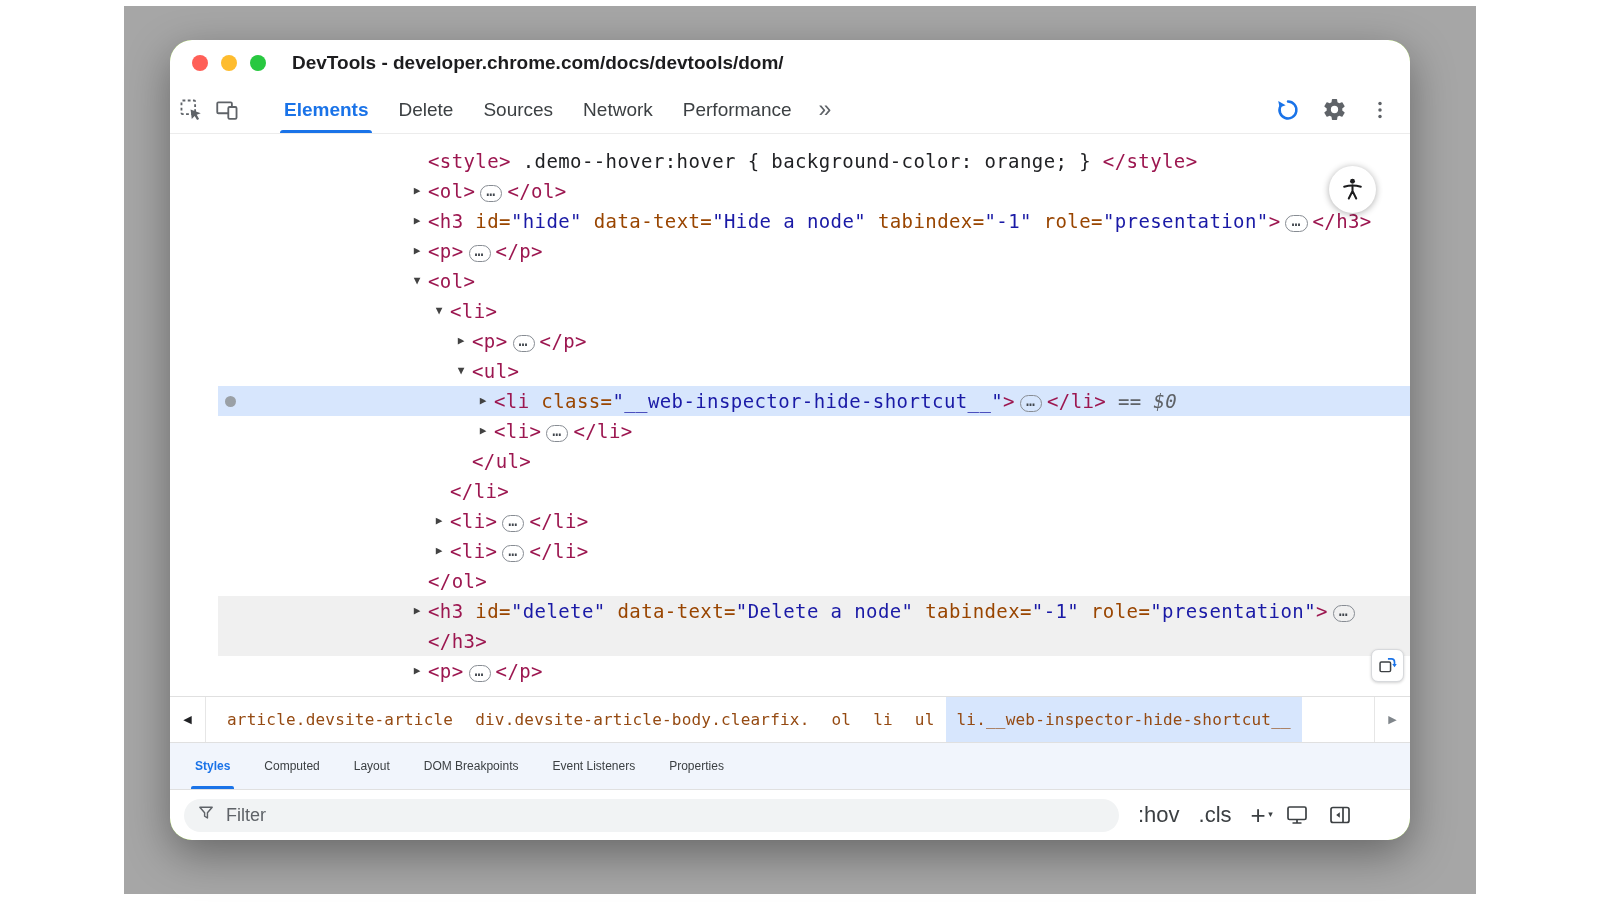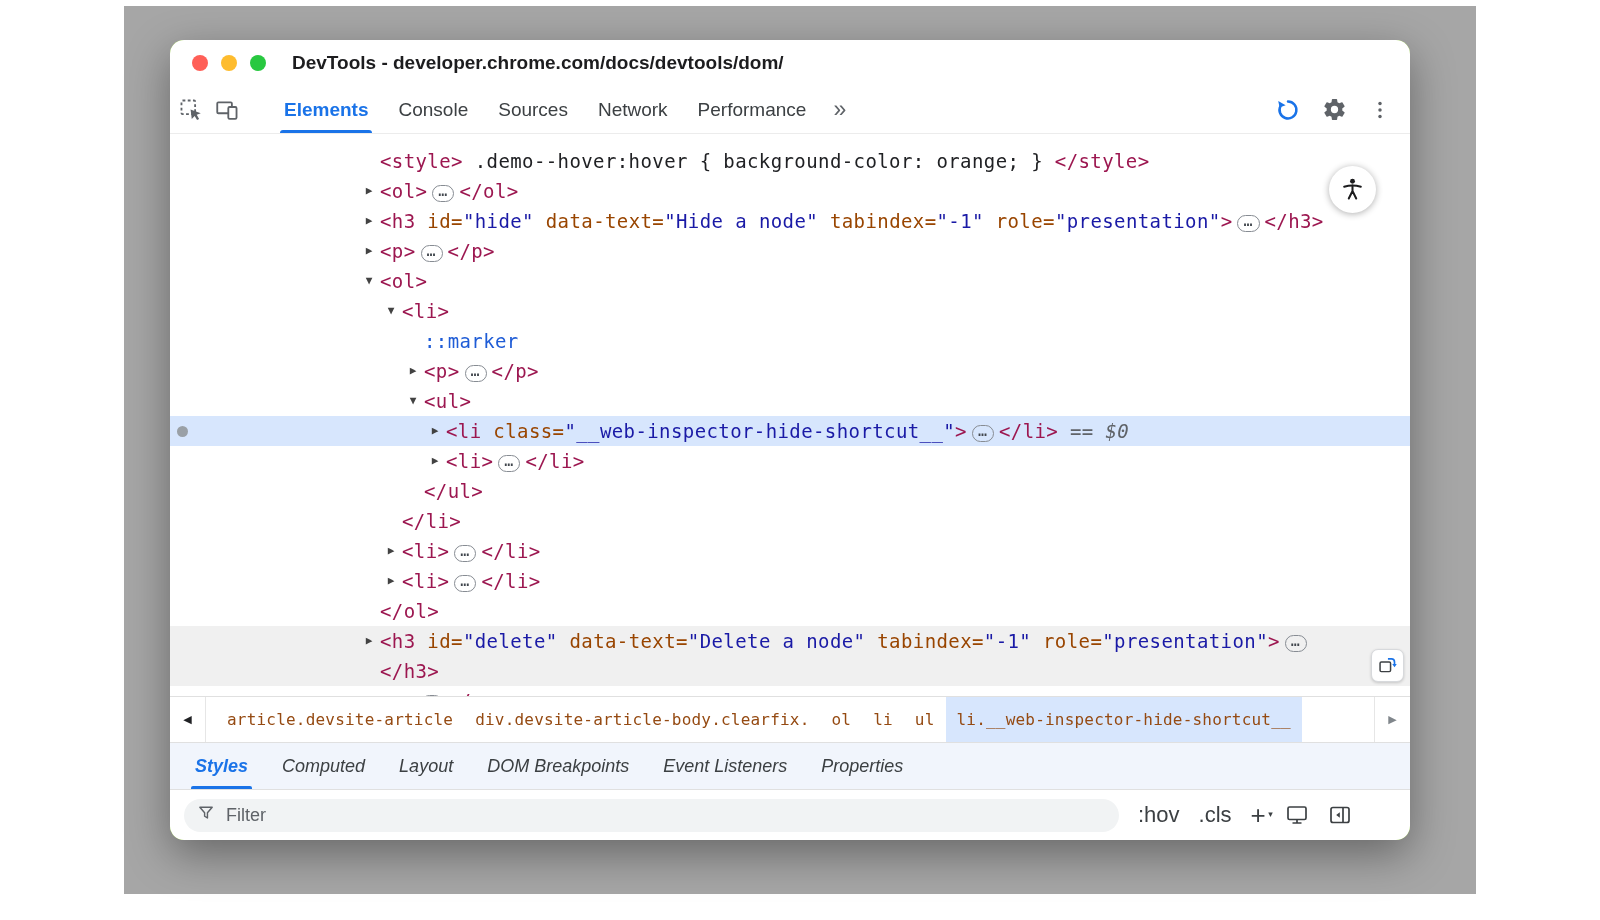--- a/index.html
+++ b/index.html
@@ -9,21 +9,21 @@
     -webkit-font-smoothing:antialiased;
   }
   :root{
     --accent:#1a73e8; --tag:#9c1750; --attr:#994500; --value:#1a1aa6;
     --pseudo:#1f5cd6; --hint:#5f6368; --selected-row-bg:#d7e6fd;
     --hover-row-bg:#f0f0f0; --breadcrumb-text:#954a12; --selected-crumb-bg:#d7e6fd;
   }
   .backdrop{position:absolute;left:124px;top:6px;width:1352px;height:888px;background:#a6a6a6;}
   .window{
     position:absolute;left:46px;top:34px;width:1240px;height:800px;background:#84cc16;
-    border-radius:14px;box-shadow:0 14px 44px rgba(0,0,0,.38);
+    border-radius:22px;box-shadow:0 14px 44px rgba(0,0,0,.38);
     display:flex;flex-direction:column;overflow:hidden;
   }
   
   .titlebar{height:46px;flex:none;display:flex;align-items:center;padding-left:22px;background:#fff;}
   .lights{display:flex;align-items:center;gap:13px;}
   .light{width:16px;height:16px;border-radius:50%;display:inline-block;}
   .light.red{background:#ff5f57;}
   .light.yellow{background:#febc2e;}
   .light.green{background:#28c840;}
   .title{margin-left:26px;font-size:19px;font-weight:bold;color:#1d1d1f;white-space:nowrap;}
@@ -32,21 +32,21 @@
   .icon-btn{border:none;background:none;padding:0;width:36px;display:flex;align-items:center;justify-content:center;}
   .main-tab-strip{display:flex;align-items:stretch;margin-left:24px;}
   .main-tab{display:flex;align-items:center;padding:0 15px;font-size:19px;color:#3c4043;position:relative;white-space:nowrap;}
   .main-tab.active{color:var(--accent);font-weight:600;}
   .main-tab.active::after{content:"";position:absolute;left:11px;right:11px;bottom:0;height:3px;background:var(--accent);border-radius:3px 3px 0 0;}
   .more-tabs{display:flex;align-items:center;padding:0 12px;font-size:23px;color:#5f6368;}
   .toolbar-right{margin-left:auto;display:flex;align-items:center;gap:10px;padding-right:12px;}
   
   .tree{flex:1;position:relative;overflow:hidden;background:#fff;
         font-family:"DejaVu Sans Mono",monospace;font-size:19px;letter-spacing:.4px;color:#202124;}
-  .tree-rows{padding-top:12px;}
+  .tree-rows{padding-top:12px;margin-left:48px;}
   .tree-row{position:relative;height:30px;line-height:30px;white-space:pre;}
   .tree-row.selected{background:var(--selected-row-bg);}
   .tree-row.hovered{background:var(--hover-row-bg);}
   .tree-arrow{position:absolute;top:0;width:16px;text-align:center;line-height:30px;font-size:11px;color:#424242;letter-spacing:0;}
   .gutter-dot{position:absolute;left:7px;top:10px;width:11px;height:11px;border-radius:50%;background:#9aa0a6;}
   .tk-tag{color:var(--tag);}
   .tk-attr{color:var(--attr);}
   .tk-value{color:var(--value);}
   .tk-plain{color:#202124;}
   .tk-pseudo{color:var(--pseudo);}
@@ -61,21 +61,21 @@
   .breadcrumb-bar{height:45px;flex:none;display:flex;align-items:stretch;border-top:1px solid #e0e0e0;background:#fff;overflow:hidden;}
   .crumb-nav{width:36px;flex:none;border:none;background:#fff;font-size:11px;color:#202124;display:flex;align-items:center;justify-content:center;padding:0;}
   .crumb-nav.left{border-right:1px solid #e6e6e6;}
   .crumb-nav.right{border-left:1px solid #e6e6e6;color:#80868b;}
   .breadcrumb-items{flex:1;display:flex;align-items:stretch;overflow:hidden;padding-left:10px;}
   .crumb{display:flex;align-items:center;padding:0 11px;font-family:"DejaVu Sans Mono",monospace;font-size:16px;letter-spacing:.2px;
          color:var(--breadcrumb-text);white-space:nowrap;}
   .crumb.selected{background:var(--selected-crumb-bg);}
   
   .side-tab-strip{height:46px;flex:none;display:flex;align-items:stretch;border-top:1px solid #e0e0e0;background:#f1f5fc;padding-left:8px;}
-  .side-tab{display:flex;align-items:center;padding:0 17px;font-size:18px;color:#3c4043;position:relative;white-space:nowrap;font-style:italic;}
+  .side-tab{display:flex;align-items:center;padding:0 17px;font-size:12px;color:#3c4043;position:relative;white-space:nowrap;}
   .side-tab.active{color:var(--accent);font-weight:600;}
   .side-tab.active::after{content:"";position:absolute;left:13px;right:13px;bottom:0;height:3px;background:var(--accent);border-radius:2px 2px 0 0;}
   
   .filter-bar{height:50px;flex:none;display:flex;align-items:center;border-top:1px solid #e0e0e0;background:#fff;padding:0 14px;gap:19px;}
   .filter-input{width:935px;flex:none;height:33px;background:#f1f3f4;border-radius:17px;display:flex;align-items:center;gap:10px;padding:0 13px;box-sizing:border-box;}
   .filter-ph{color:#5f6368;font-size:18px;}
   .ctl{font-size:22px;color:#3c4043;background:none;border:none;padding:0;font-family:Liberation Sans, sans-serif;}
   .plus-btn{font-size:26px;line-height:20px;color:#3c4043;background:none;border:none;padding:0;position:relative;}
   .plus-btn::after{content:"▾";font-size:9px;color:#3c4043;position:absolute;right:-7px;bottom:1px;}
   .sq-btn{background:none;border:none;padding:0;display:flex;align-items:center;justify-content:center;}
@@ -103,21 +103,21 @@
         </svg>
       </button>
       <button class="icon-btn">
         <svg width="26" height="26" viewBox="0 0 24 24">
           <rect x="3" y="5" width="13.5" height="10" rx="1" fill="none" stroke="#5f6368" stroke-width="1.7"></rect>
           <rect x="13.2" y="9.2" width="7.6" height="11" rx="1.2" fill="#ffffff" stroke="#5f6368" stroke-width="1.7"></rect>
         </svg>
       </button>
       <div class="main-tab-strip">
           <div class="main-tab active">Elements</div>
-          <div class="main-tab">Console</div>
+          <div class="main-tab">Delete</div>
           <div class="main-tab">Sources</div>
           <div class="main-tab">Network</div>
           <div class="main-tab">Performance</div>
         </div>
       <div class="more-tabs">»</div>
       <div class="toolbar-right">
         <button class="icon-btn">
           <svg width="26" height="26" viewBox="0 0 24 24">
             <path d="M12 4.2 a7.8 7.8 0 1 1 -6.9 4.1" fill="none" stroke="#1a73e8" stroke-width="2.3" stroke-linecap="round"></path>
             <path d="M3 3.6 l1.2 6 5.6 -1.9 Z" fill="#1a73e8"></path>
@@ -139,21 +139,20 @@
     </div>
 
     <div class="tree">
       <div class="tree-rows">
           <div class="tree-row" style="padding-left: 210px;"><span class="tk-tag">&lt;style&gt;</span><span class="tk-plain"> .demo--hover:hover { background-color: orange; } </span><span class="tk-tag">&lt;/style&gt;</span></div>
           <div class="tree-row" style="padding-left: 210px;"><span class="tree-arrow" style="left: 191px;">▶</span><span class="tk-tag">&lt;ol&gt;</span><span class="pill">…</span><span class="tk-tag">&lt;/ol&gt;</span></div>
           <div class="tree-row" style="padding-left: 210px;"><span class="tree-arrow" style="left: 191px;">▶</span><span class="tk-tag">&lt;h3</span><span class="tk-attr"> id=</span><span class="tk-value">"hide"</span><span class="tk-attr"> data-text=</span><span class="tk-value">"Hide a node"</span><span class="tk-attr"> tabindex=</span><span class="tk-value">"-1"</span><span class="tk-attr"> role=</span><span class="tk-value">"presentation"</span><span class="tk-tag">&gt;</span><span class="pill">…</span><span class="tk-tag">&lt;/h3&gt;</span></div>
           <div class="tree-row" style="padding-left: 210px;"><span class="tree-arrow" style="left: 191px;">▶</span><span class="tk-tag">&lt;p&gt;</span><span class="pill">…</span><span class="tk-tag">&lt;/p&gt;</span></div>
           <div class="tree-row" style="padding-left: 210px;"><span class="tree-arrow" style="left: 191px;">▼</span><span class="tk-tag">&lt;ol&gt;</span></div>
           <div class="tree-row" style="padding-left: 232px;"><span class="tree-arrow" style="left: 213px;">▼</span><span class="tk-tag">&lt;li&gt;</span></div>
-          <div class="tree-row" style="padding-left: 254px;"><span class="tk-pseudo">::marker</span></div>
           <div class="tree-row" style="padding-left: 254px;"><span class="tree-arrow" style="left: 235px;">▶</span><span class="tk-tag">&lt;p&gt;</span><span class="pill">…</span><span class="tk-tag">&lt;/p&gt;</span></div>
           <div class="tree-row" style="padding-left: 254px;"><span class="tree-arrow" style="left: 235px;">▼</span><span class="tk-tag">&lt;ul&gt;</span></div>
           <div class="tree-row selected" style="padding-left: 276px;"><span class="gutter-dot"></span><span class="tree-arrow" style="left: 257px;">▶</span><span class="tk-tag">&lt;li</span><span class="tk-attr"> class=</span><span class="tk-value">"__web-inspector-hide-shortcut__"</span><span class="tk-tag">&gt;</span><span class="pill">…</span><span class="tk-tag">&lt;/li&gt;</span><span class="tk-hint"> == $0</span></div>
           <div class="tree-row" style="padding-left: 276px;"><span class="tree-arrow" style="left: 257px;">▶</span><span class="tk-tag">&lt;li&gt;</span><span class="pill">…</span><span class="tk-tag">&lt;/li&gt;</span></div>
           <div class="tree-row" style="padding-left: 254px;"><span class="tk-tag">&lt;/ul&gt;</span></div>
           <div class="tree-row" style="padding-left: 232px;"><span class="tk-tag">&lt;/li&gt;</span></div>
           <div class="tree-row" style="padding-left: 232px;"><span class="tree-arrow" style="left: 213px;">▶</span><span class="tk-tag">&lt;li&gt;</span><span class="pill">…</span><span class="tk-tag">&lt;/li&gt;</span></div>
           <div class="tree-row" style="padding-left: 232px;"><span class="tree-arrow" style="left: 213px;">▶</span><span class="tk-tag">&lt;li&gt;</span><span class="pill">…</span><span class="tk-tag">&lt;/li&gt;</span></div>
           <div class="tree-row" style="padding-left: 210px;"><span class="tk-tag">&lt;/ol&gt;</span></div>
           <div class="tree-row hovered" style="padding-left: 210px;"><span class="tree-arrow" style="left: 191px;">▶</span><span class="tk-tag">&lt;h3</span><span class="tk-attr"> id=</span><span class="tk-value">"delete"</span><span class="tk-attr"> data-text=</span><span class="tk-value">"Delete a node"</span><span class="tk-attr"> tabindex=</span><span class="tk-value">"-1"</span><span class="tk-attr"> role=</span><span class="tk-value">"presentation"</span><span class="tk-tag">&gt;</span><span class="pill">…</span></div>

